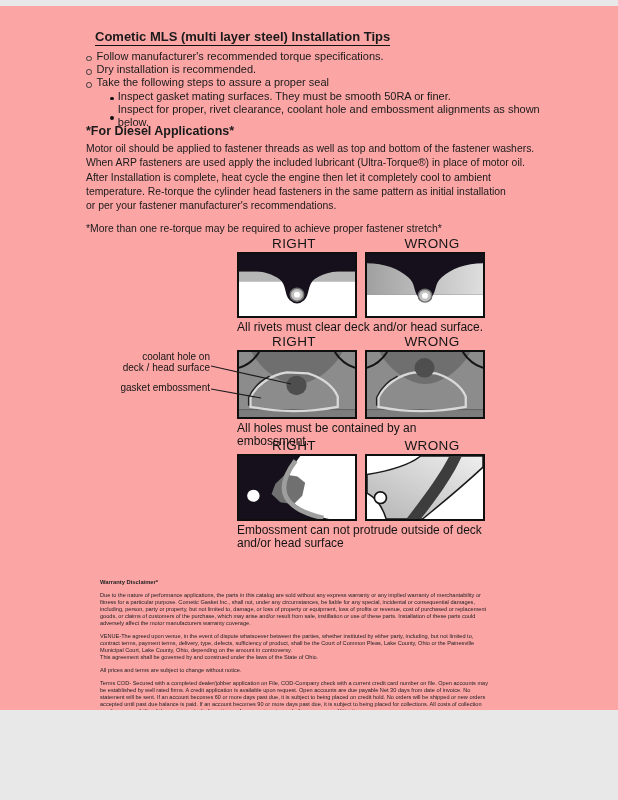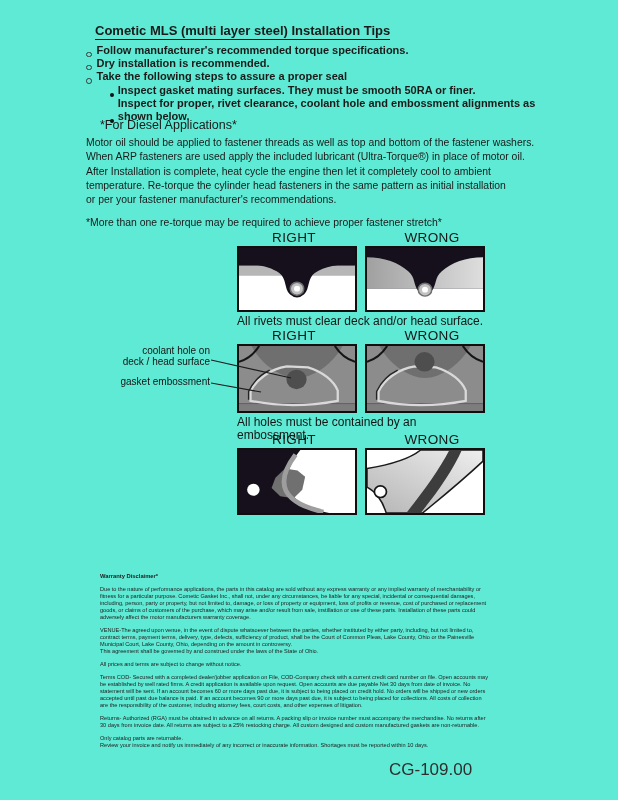--- a/index.html
+++ b/index.html
@@ -1,31 +1,31 @@
 <!DOCTYPE html>
 <html><head>
 <meta charset="utf-8">
 <style>
   html,body{margin:0;padding:0;background:#e8e8e8;}
   .page{
-    position:relative;width:618px;height:800px;background:#5eead4;
+    position:relative;width:618px;height:704px;background:#fca5a5;
     font-family:"Liberation Sans", sans-serif;color:#1a1a1a;overflow:hidden;
-    margin:0 auto;
+    margin:6px auto;
   }
   .abs{position:absolute;}
   .title{
     left:95px;top:23px;font-size:13px;font-weight:bold;
     border-bottom:1.6px solid #111;padding-bottom:1px;white-space:nowrap;
   }
   .bullets{left:86px;top:44px;width:460px;font-size:11px;line-height:13.2px;}
-  .bullet{display:flex;align-items:flex-end;font-weight:bold;}
+  .bullet{display:flex;align-items:center;}
   .b-dot{flex:0 0 auto;width:3.6px;height:3.6px;border:1px solid #3a3a3a;border-radius:50%;margin:4.2px 5px 0 0;}
   .sub{margin-left:24px;}
   .s-dot{flex:0 0 auto;width:3.8px;height:3.8px;background:#111;border-radius:50%;margin:4.4px 4px 0 0;}
-  .diesel-heading{left:100px;top:118px;font-size:12.5px;font-weight:normal;}
+  .diesel-heading{left:86px;top:118px;font-size:12.5px;font-weight:bold;}
   .para{left:86px;width:452px;font-size:10.4px;line-height:14px;white-space:pre-line;}
   .p1{top:136px;} .p2{top:165px;} .note{top:216px;}
   .fig-row{left:237px;width:252px;}
   .fr1{top:230px;} .fr2{top:328px;} .fr3{top:432px;}
   .fig-labels{display:flex;gap:24px;}
   .fig-label{width:121px;text-align:center;font-size:13.5px;letter-spacing:.4px;color:#151515;}
   .fig-boxes{display:flex;gap:8px;margin-top:1px;}
   .fig-box{border:2.5px solid #0f0f0f;background:#fff;line-height:0;}
   .fig-box svg{display:block;}
   .fig-caption{margin-top:3px;font-size:12px;line-height:12.5px;white-space:pre-line;color:#141414;}
@@ -179,20 +179,22 @@
                 <stop offset="1" stop-color="#efefef"></stop>
             </linearGradient>
           </defs>
           <rect width="121" height="68" fill="#ffffff"></rect>
           <path d="M0,20 C24,16 44,10 56,0 H121 V12 C94,38 72,56 58,68 H20 C16,54 8,44 0,40 Z" fill="url(#g2)" stroke="#1a1a1a" stroke-width="1.6"></path>
           <path d="M86,0 C75,22 59,44 41,68 H56 C74,45 90,21 99,0 Z" fill="#3d3d3d"></path>
           <circle cx="14" cy="45" r="6.3" fill="#ffffff" stroke="#151515" stroke-width="1.8"></circle>
         </svg>
       </div>
     </div>
+    <div class="fig-caption">Embossment can not protrude outside of deck
+and/or head surface</div>
   </div>
 
   <div class="abs disclaimer">
     <p class="dh">Warranty Disclaimer*</p>
     <p>Due to the nature of performance applications, the parts in this catalog are sold without any express warranty or any implied warranty of merchantability or
 fitness for a particular purpose.  Cometic Gasket Inc., shall not, under any circumstances, be liable for any special, incidental or consequential damages,
 including, person, party or property, but not limited to, damage, or loss of property or equipment, loss of profits or revenue, cost of purchased or replacement
 goods, or claims of customers of the purchase, which may arise and/or result from sale, instillation or use of these parts.  Installation of these parts could
 adversely affect the motor manufacturers warranty coverage.</p>
     <p>VENUE-The agreed upon venue, in the event of dispute whatsoever between the parties, whether instituted by either party, including, but not limited to,

